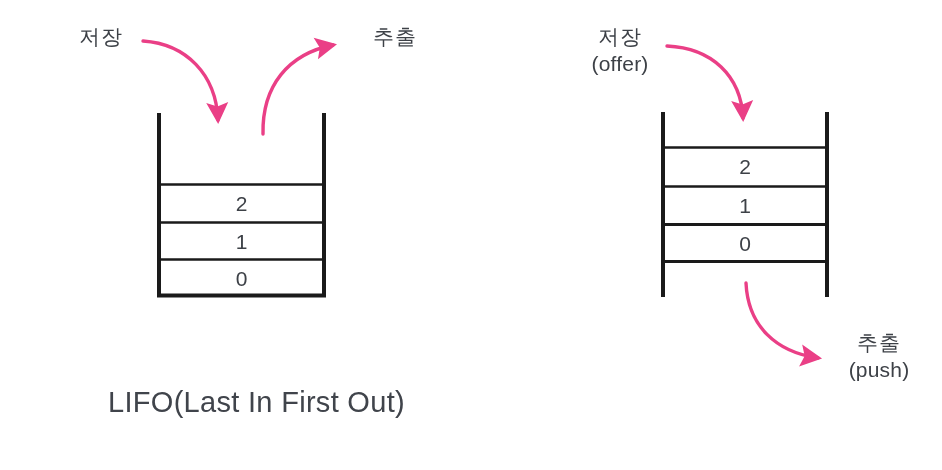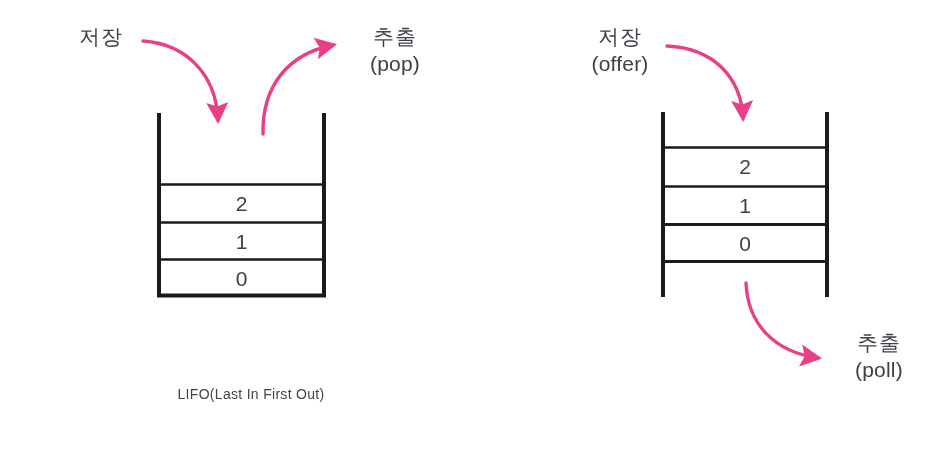--- a/index.html
+++ b/index.html
@@ -41,21 +41,21 @@
     font-size: 21px;
     letter-spacing: 1px;
   }
   .lbl .en {
     display: block;
     font-size: 21px;
   }
   .caption {
     position: absolute;
     text-align: center;
-    font-size: 14px;
+    font-size: 29px;
     color: #40444b;
     letter-spacing: 0.3px;
     white-space: nowrap;
     user-select: none;
   }
   .cell-val {
     position: absolute;
     text-align: center;
     font-size: 21px;
     color: #3d4147;
@@ -122,31 +122,30 @@
       <path d="M 746 283 C 748 326 776 352 818 358" fill="none" stroke="#ea3f86" stroke-width="3.4" stroke-linecap="round" marker-end="url(#ah)"></path>
     </g>
   </svg>
 
   <div class="lbl" id="label-push">
     <span class="ko">저장</span>
   </div>
 
   <div class="lbl" id="label-pop">
     <span class="ko">추출</span>
-    <span class="en">(pop)</span>
   </div>
 
   <div class="lbl" id="label-offer">
     <span class="ko">저장</span>
     <span class="en">(offer)</span>
   </div>
 
   <div class="lbl" id="label-poll">
     <span class="ko">추출</span>
-    <span class="en">(poll)</span>
+    <span class="en">(push)</span>
   </div>
 
   <div class="cell-val" style="left:159px; top:192px; width:165px;">2</div>
   <div class="cell-val" style="left:159px; top:230px; width:165px;">1</div>
   <div class="cell-val" style="left:159px; top:267px; width:165px;">0</div>
 
   <div class="cell-val" style="left:663px; top:155px; width:164px;">2</div>
   <div class="cell-val" style="left:663px; top:194px; width:164px;">1</div>
   <div class="cell-val" style="left:663px; top:232px; width:164px;">0</div>
 

